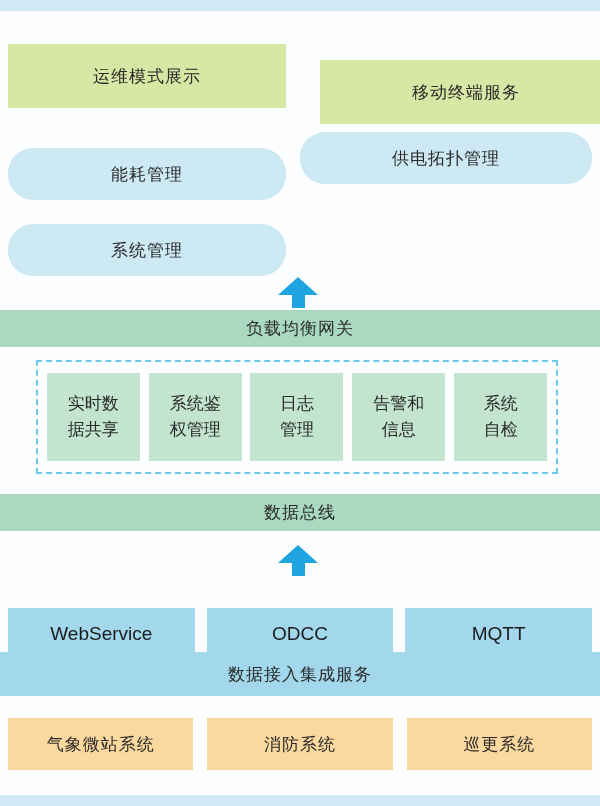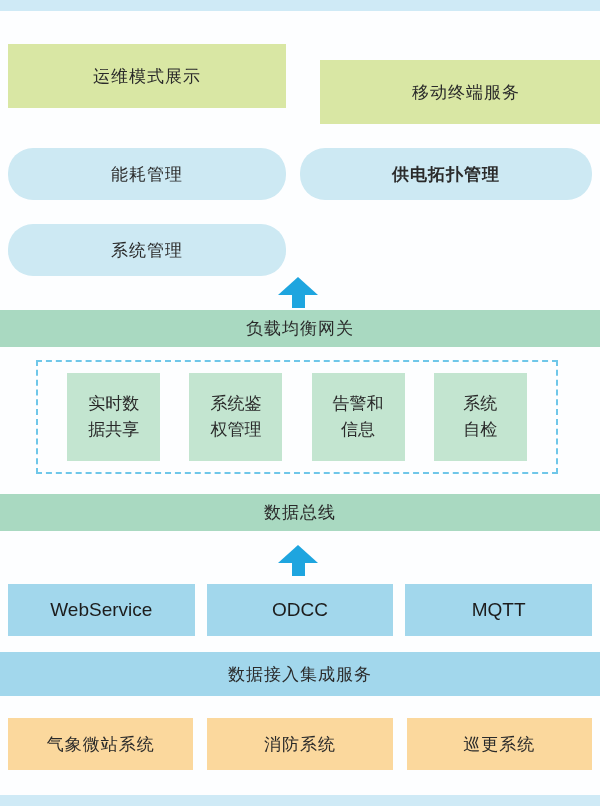--- a/index.html
+++ b/index.html
@@ -35,49 +35,51 @@
 <body>
 
 <div class="canvas">
 
   <div class="strip" style="top:0;"></div>
 
   <div class="box green-box" style="left:8px;top:44px;width:278px;height:64px;">运维模式展示</div>
   <div class="box green-box" style="left:300px;top:60px;width:292px;height:64px;margin-left:20px;">移动终端服务</div>
 
   <div class="box blue-box" style="left:8px;top:148px;width:278px;height:52px;">能耗管理</div>
-  <div class="box blue-box" style="left:300px;top:148px;width:292px;height:52px;font-weight:bold;">供电拓扑管理</div>
+  <div class="box blue-box" style="left:300px;top:132px;width:292px;height:52px;">供电拓扑管理</div>
   <div class="box blue-box" style="left:8px;top:224px;width:278px;height:52px;">系统管理</div>
 
   <div class="arrow" style="left:278px;top:277px;">
     <div class="arrow-head"></div>
     <div class="arrow-stem"></div>
   </div>
 
   <div class="banner banner-green" style="top:310px;height:37px;">负载均衡网关</div>
 
   <div class="dashed-frame" style="left:36px;top:360px;width:522px;height:114px;">
     <div class="service-box">实时数
 据共享</div>
     <div class="service-box">系统鉴
 权管理</div>
+    <div class="service-box">日志
+管理</div>
     <div class="service-box">告警和
 信息</div>
     <div class="service-box">系统
 自检</div>
   </div>
 
   <div class="banner banner-green" style="top:494px;height:37px;">数据总线</div>
 
   <div class="arrow" style="left:278px;top:545px;">
     <div class="arrow-head"></div>
     <div class="arrow-stem"></div>
   </div>
 
-  <div class="flex-row" style="top:584px;height:52px;gap:12px;">
+  <div class="flex-row" style="top:608px;height:52px;gap:12px;">
     <div class="proto-box">WebService</div>
     <div class="proto-box">ODCC</div>
     <div class="proto-box">MQTT</div>
   </div>
 
   <div class="banner banner-blue" style="top:652px;height:44px;">数据接入集成服务</div>
 
   <div class="flex-row" style="top:718px;height:52px;gap:14px;">
     <div class="ext-box">气象微站系统</div>
     <div class="ext-box">消防系统</div>

